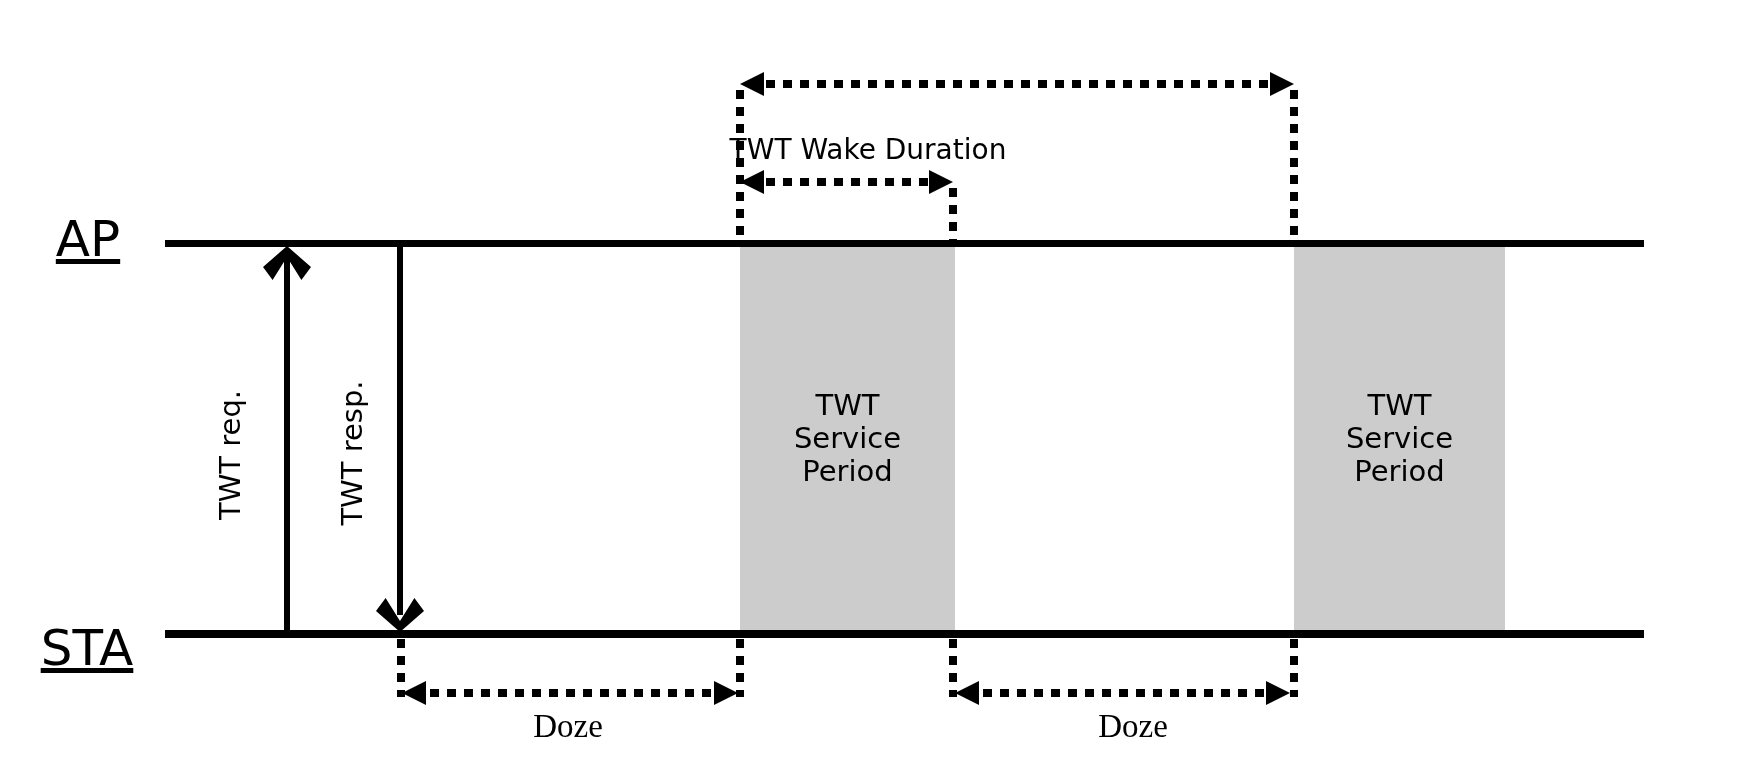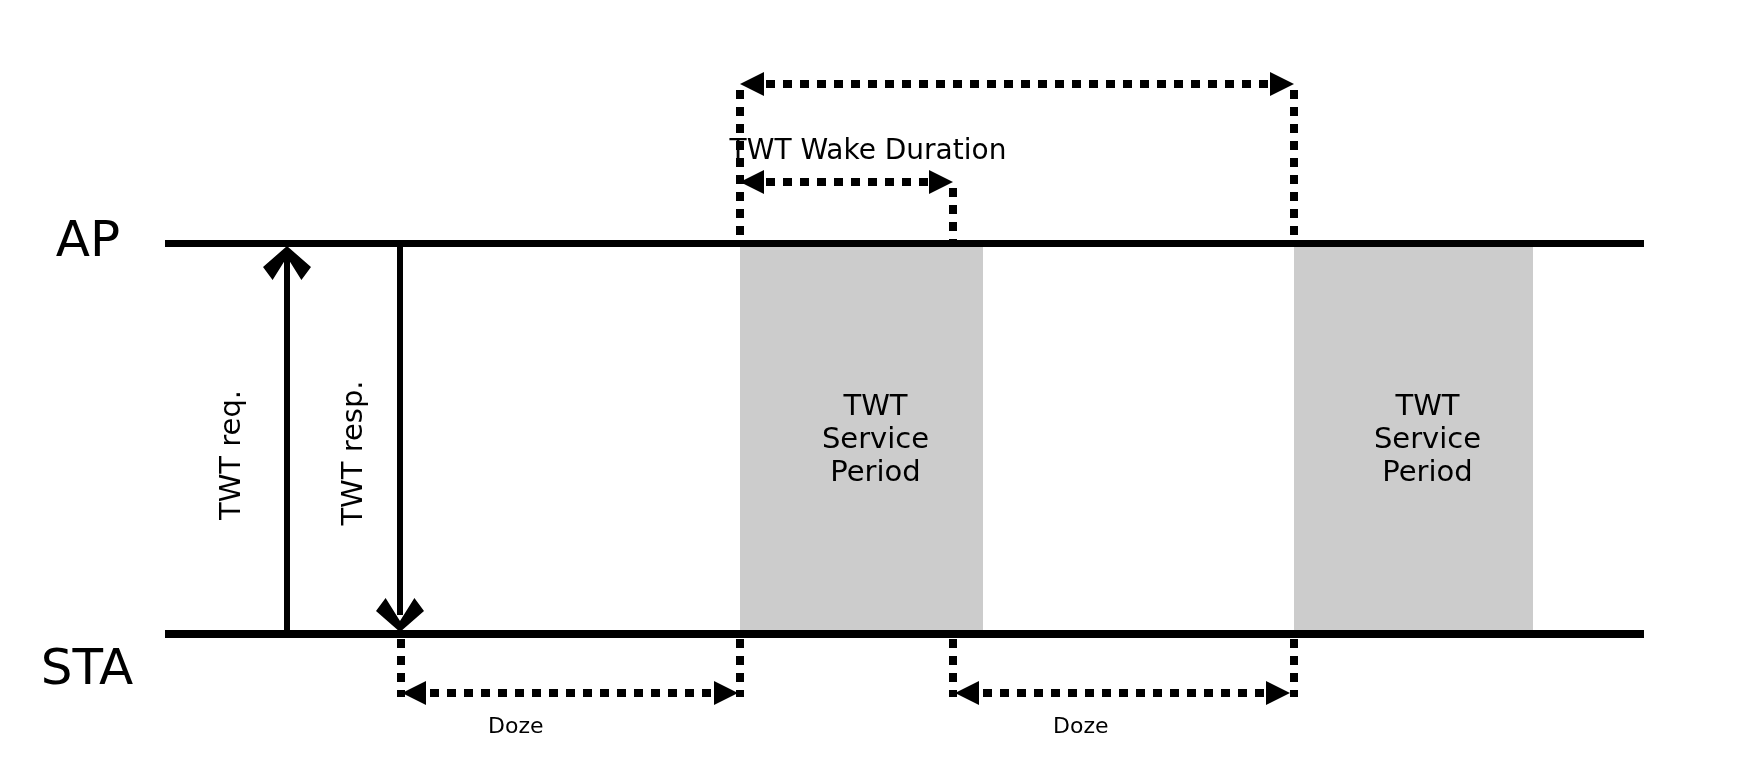--- a/index.html
+++ b/index.html
@@ -37,38 +37,38 @@
   .chevron {
     position: absolute; width: 48px; height: 34px; background: #000;
     clip-path: polygon(50% 0%, 100% 62%, 80% 100%, 50% 32%, 20% 100%, 0% 62%);
   }
   .chevron.down { transform: scaleY(-1); }
 
   
   .service-box {
     position: absolute; top: 247px; height: 383px; background: #cccccc;
     display: flex; flex-direction: column; align-items: center; justify-content: center;
-    font-size: 29px; line-height: 33px; text-align: center; padding-left: 28px;
+    font-size: 29px; line-height: 33px; text-align: center;
   }
 
-  .endpoint-label { position: absolute; font-size: 50px; line-height: 50px; text-align: center; width: 120px; }
+  .endpoint-label { position: absolute; font-size: 50px; line-height: 50px; text-align: center; width: 120px; text-decoration: underline; }
   .arrow-label    { position: absolute; font-size: 28px; line-height: 30px; text-align: center; white-space: nowrap; }
-  .doze-label     { position: absolute; font-size: 22px; line-height: 34px; text-align: left; width: 160px; }
+  .doze-label     { position: absolute; font-size: 33px; line-height: 34px; text-align: center; width: 160px; font-family: Liberation Serif, serif; }
   .vlabel {
     position: absolute; width: 220px; height: 30px; font-size: 29px; line-height: 30px;
     text-align: center; white-space: nowrap; transform: rotate(-90deg);
   }
 </style>
 </head>
 <body>
 
 <div id="canvas">
 
   <div class="endpoint-label" style="left:28px; top:214px;">AP</div>
-  <div class="endpoint-label" style="left:27px; top:642px;">STA</div>
+  <div class="endpoint-label" style="left:27px; top:623px;">STA</div>
 
   <div class="hline" style="left:165px; top:240px; width:1479px;"></div>
   <div class="hline" style="left:165px; top:630px; width:1479px; height:8px;"></div>
 
   <div class="service-box" style="left:740px; width:215px;">
     <div>TWT</div>
     <div>Service</div>
     <div>Period</div>
   </div>
   <div class="service-box" style="left:1294px; width:211px;">

